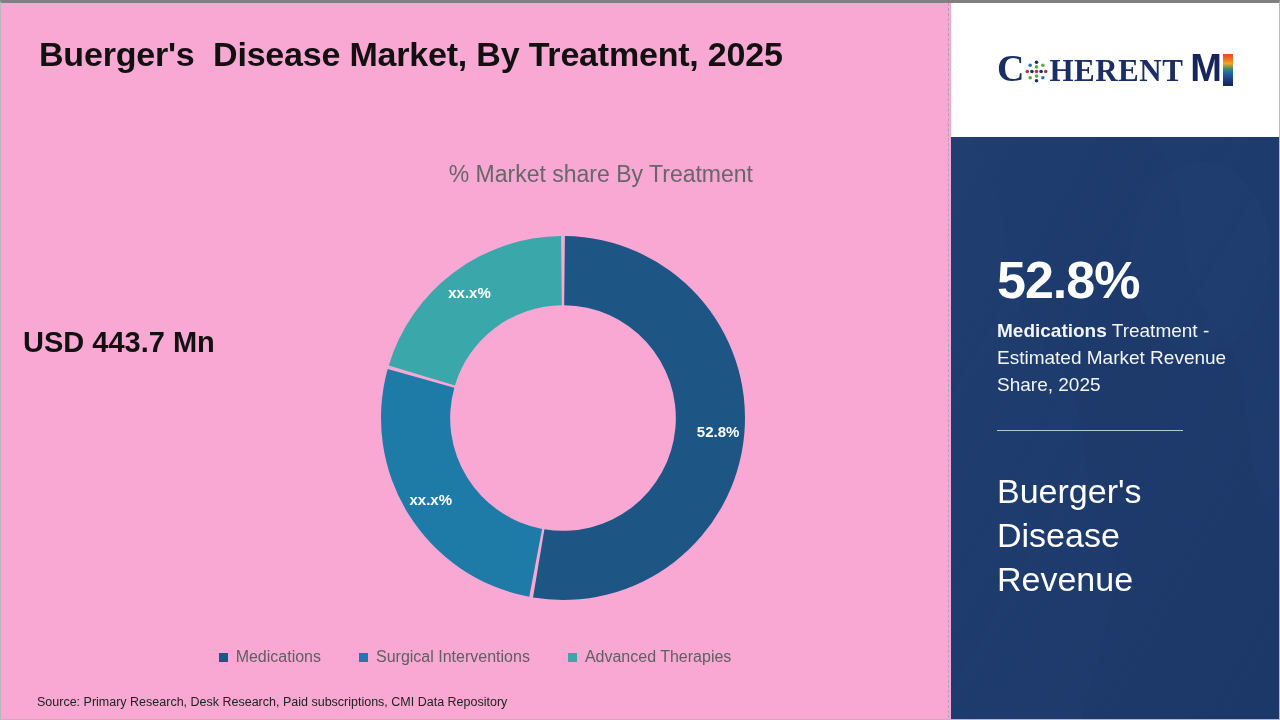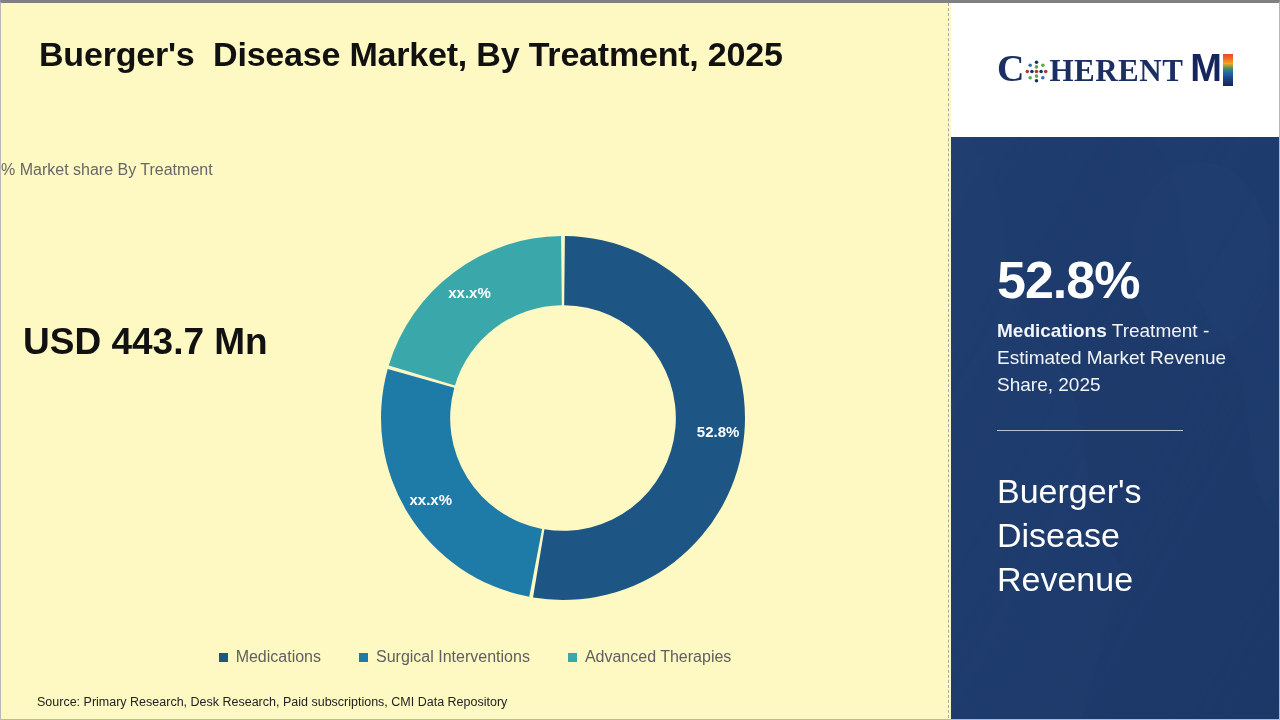--- a/index.html
+++ b/index.html
@@ -9,21 +9,21 @@
   }
   body {
     font-family: "Liberation Sans", sans-serif;
     -webkit-font-smoothing: antialiased;
   }
 
   #infographic {
     position: relative;
     width: 1280px;
     height: 720px;
-    background: #fef9c3;
+    background: #f9a8d4;
     overflow: hidden;
     box-sizing: border-box;
     border-top: 3px solid #808080;
     border-left: 1px solid #b8b8b8;
     border-right: 1px solid #b8b8b8;
     border-bottom: 1px solid #b8b8b8;
   }
 
   
   .left-pane {
@@ -44,39 +44,39 @@
     color: #111111;
     letter-spacing: -0.2px;
     white-space: pre;
   }
 
   .chart-subtitle {
     position: absolute;
     left: 0;
     top: 158px;
     width: 752px;
-    text-align: left;
-    font-size: 16px;
+    text-align: right;
+    font-size: 23px;
     color: #676767;
   }
 
   .total-block {
     position: absolute;
     left: 22px;
     top: 320px;
     width: 300px;
     color: #111111;
   }
   .total-label {
     font-size: 26px;
     line-height: 34px;
     font-weight: normal;
   }
   .total-value {
-    font-size: 37px;
+    font-size: 29px;
     line-height: 38px;
     font-weight: bold;
   }
 
   
   .donut-wrap {
     position: absolute;
     left: 372px;
     top: 225px;
     width: 380px;

